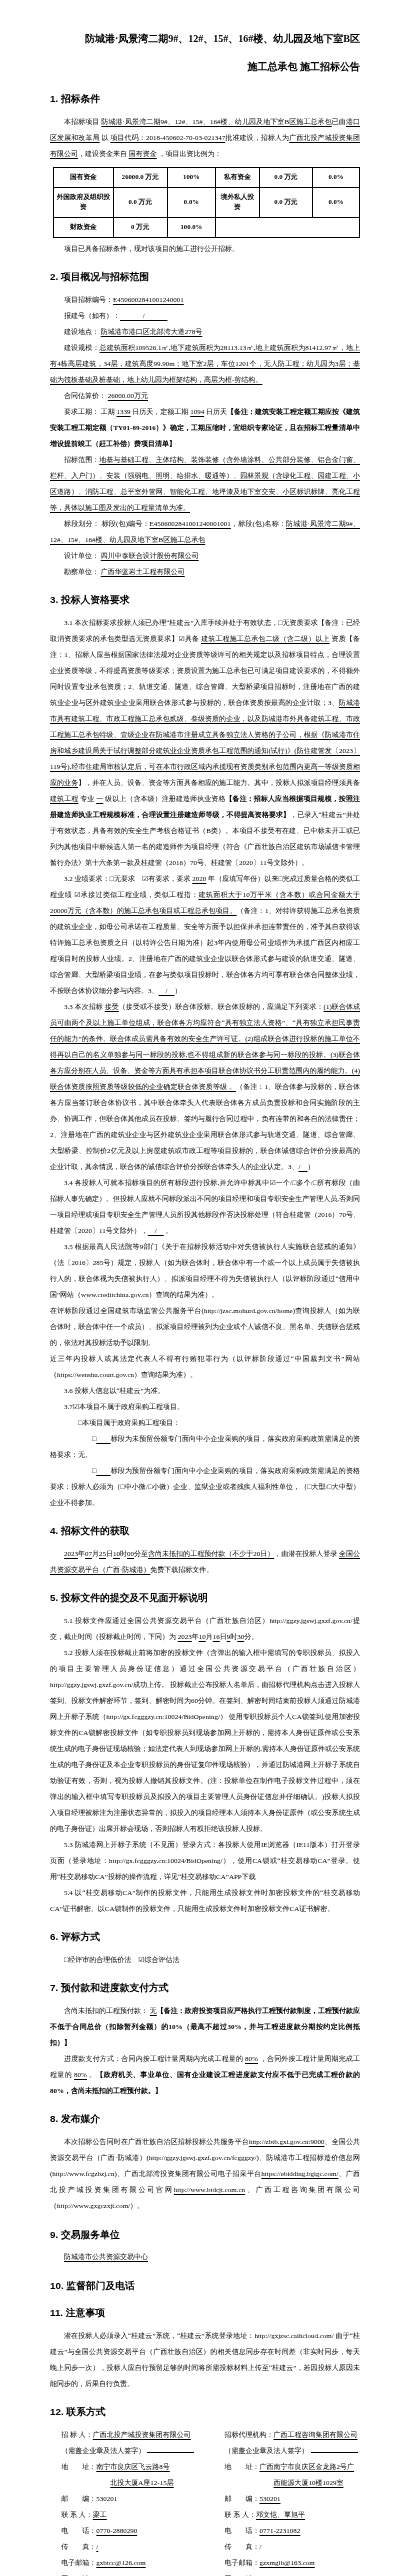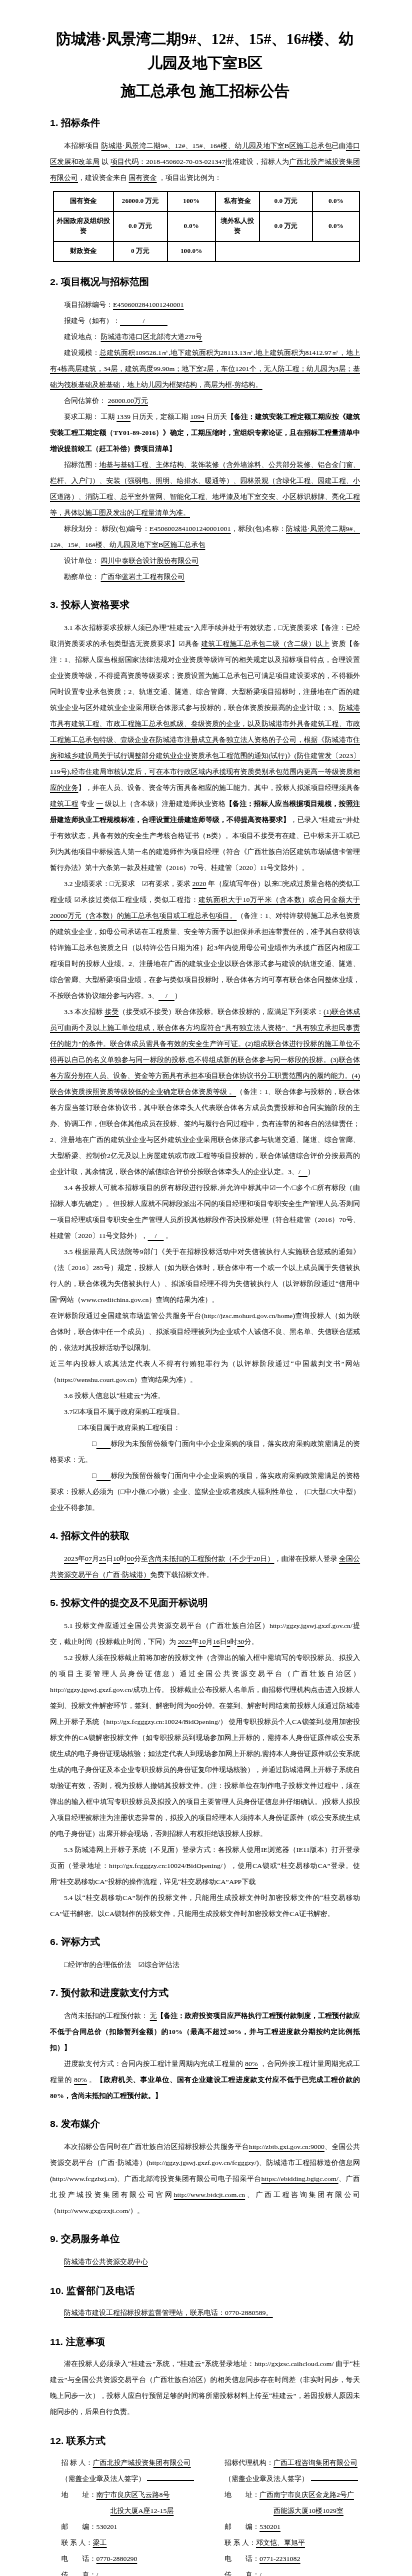--- a/index.html
+++ b/index.html
@@ -2,21 +2,21 @@
 <html style="font-size:8.2px"><head>
 <meta charset="utf-8">
 <style>
   html,body{margin:0;padding:0;background:#ffffff;}
   .page{
     width:412px;min-height:2632px;box-sizing:border-box;
     padding:27px 52px 31px 50px;background:#fff;color:#000;
     font-family:"Liberation Serif","DejaVu Serif",serif;
     font-size:7px;line-height:16px;
   }
-  .title{font-weight:bold;font-size:15px;text-align:center;line-height:24px;margin:0 0 4.1px;}
+  .title{font-weight:bold;font-size:10px;text-align:right;line-height:24px;margin:0 0 4.1px;}
   h2.sec{
     font-family:"Liberation Sans","DejaVu Sans",sans-serif;
     font-size:9.8px;line-height:14px;margin:13.4px 0 7.7px;color:#000;font-weight:bold;
   }
   p{margin:0;text-indent:2em;text-align:justify;}
   p.ni{text-indent:0;}
   p.i4{text-indent:4em;}
   p.i6{text-indent:6em;}
   .u{text-decoration:underline;text-underline-offset:1.5px;white-space:pre-wrap;}
   .b{font-weight:bold;}
@@ -61,20 +61,21 @@
     </tr>
     <tr>
       <td>财政资金</td>
       <td>0 万元</td>
       <td>100.0%</td>
       <td colspan="3"></td>
     </tr>
   </tbody>
     </table>
 
+  <p><span>项目已具备招标条件，现对该项目的施工进行公开招标。</span></p>
 
   <h2 class="sec">2. 项目概况与招标范围</h2>
   <p><span>项目招标编号：</span><span class="u">E4506002841001240001</span></p>
   <p><span>报建号（如有）：</span><span class="u">             /             </span></p>
   <p><span>建设地点： </span><span class="u">防城港市港口区北部湾大道278号</span></p>
   <p><span>建设规模：</span><span class="u">总建筑面积109526.1㎡,地下建筑面积为28113.13㎡,地上建筑面积为81412.97㎡，地上有4栋高层建筑，34层，建筑高度99.90m；地下室2层，车位1201个，无人防工程；幼儿园为3层；基础为筏板基础及桩基础，地上幼儿园为框架结构，高层为框-剪结构。</span></p>
   <p><span>合同估算价： </span><span class="u">26000.00万元</span></p>
   <p><span>要求工期： 工期 </span><span class="u">1339</span><span> 日历天，定额工期 </span><span class="u">1094</span><span> 日历天</span><span class="b">【备注：建筑安装工程定额工期应按《建筑安装工程工期定额（TY01-89-2016）》确定，工期压缩时，宜组织专家论证，且在招标工程量清单中增设提前竣工（赶工补偿）费项目清单】</span></p>
   <p><span>招标范围：</span><span class="u">地基与基础工程、主体结构、装饰装修（含外墙涂料、公共部分装修、铝合金门窗、栏杆、入户门）、安装（强弱电、照明、给排水、暖通等）、园林景观（含绿化工程、园建工程、小区道路）、消防工程、总平室外管网、智能化工程、地坪漆及地下室交安、小区标识标牌、亮化工程等，具体以施工图及发出的工程量清单为准。</span></p>
   <p><span>标段划分： 标段(包)编号：</span><span class="u">E4506002841001240001001</span><span>，标段(包)名称：</span><span class="u">防城港·凤景湾二期9#、12#、15#、16#楼、幼儿园及地下室B区施工总承包</span></p>
@@ -111,21 +112,20 @@
   <p><span>含尚未抵扣的工程预付款： </span><span class="u">无</span><span class="b">【备注：政府投资项目应严格执行工程预付款制度，工程预付款应不低于合同总价（扣除暂列金额）的10%（最高不超过30%，并与工程进度款分期按约定比例抵扣）】</span></p>
   <p><span>进度款支付方式：合同内按工程计量周期内完成工程量的 </span><span class="u">80%</span><span> ，合同外按工程计量周期完成工程量的 </span><span class="u">80%</span><span> 。</span><span class="b">【政府机关、事业单位、国有企业建设工程进度款支付应不低于已完成工程价款的80%，含尚未抵扣的工程预付款。】</span></p>
 
   <h2 class="sec">8. 发布媒介</h2>
   <p><span>本次招标公告同时在广西壮族自治区招标投标公共服务平台</span><span class="u">http://zbtb.gxi.gov.cn:9000</span><span>、全国公共资源交易平台（广西·防城港）(http://ggzy.jgswj.gxzf.gov.cn/fcgggzy/)、防城港市工程招标造价信息网(http://www.fcgzbzj.cn)、广西北部湾投资集团有限公司电子招采平台</span><span class="u">https://ebidding.bgigc.com/</span><span>、广西北投产城投资集团有限公司官网</span><span class="u">http://www.btdcjt.com.cn</span><span>、广西工程咨询集团有限公司（http://www.gxgczxjt.com/）。</span></p>
 
   <h2 class="sec">9. 交易服务单位</h2>
   <p><span class="u">防城港市公共资源交易中心</span></p>
 
   <h2 class="sec">10. 监督部门及电话</h2>
-  <p><span class="u">防城港市建设工程招标投标监督管理站，联系电话：0770-2880589。</span></p>
 
   <h2 class="sec">11. 注意事项</h2>
   <p><span>潜在投标人必须录入“桂建云”系统，“桂建云”系统登录地址：http://gxjzsc.caihcloud.com/ 由于“桂建云”与全国公共资源交易平台（广西壮族自治区）的相关信息同步存在时间差（非实时同步，每天晚上同步一次），投标人应自行预留足够的时间将所需投标材料上传至“桂建云”，若因投标人原因未能同步的，后果自行负责。</span></p>
 
   <h2 class="sec">12. 联系方式</h2>
 
   <div class="contacts">
     <div>
       <div class="cline">
         <span class="clabel">招 标 人：</span>

